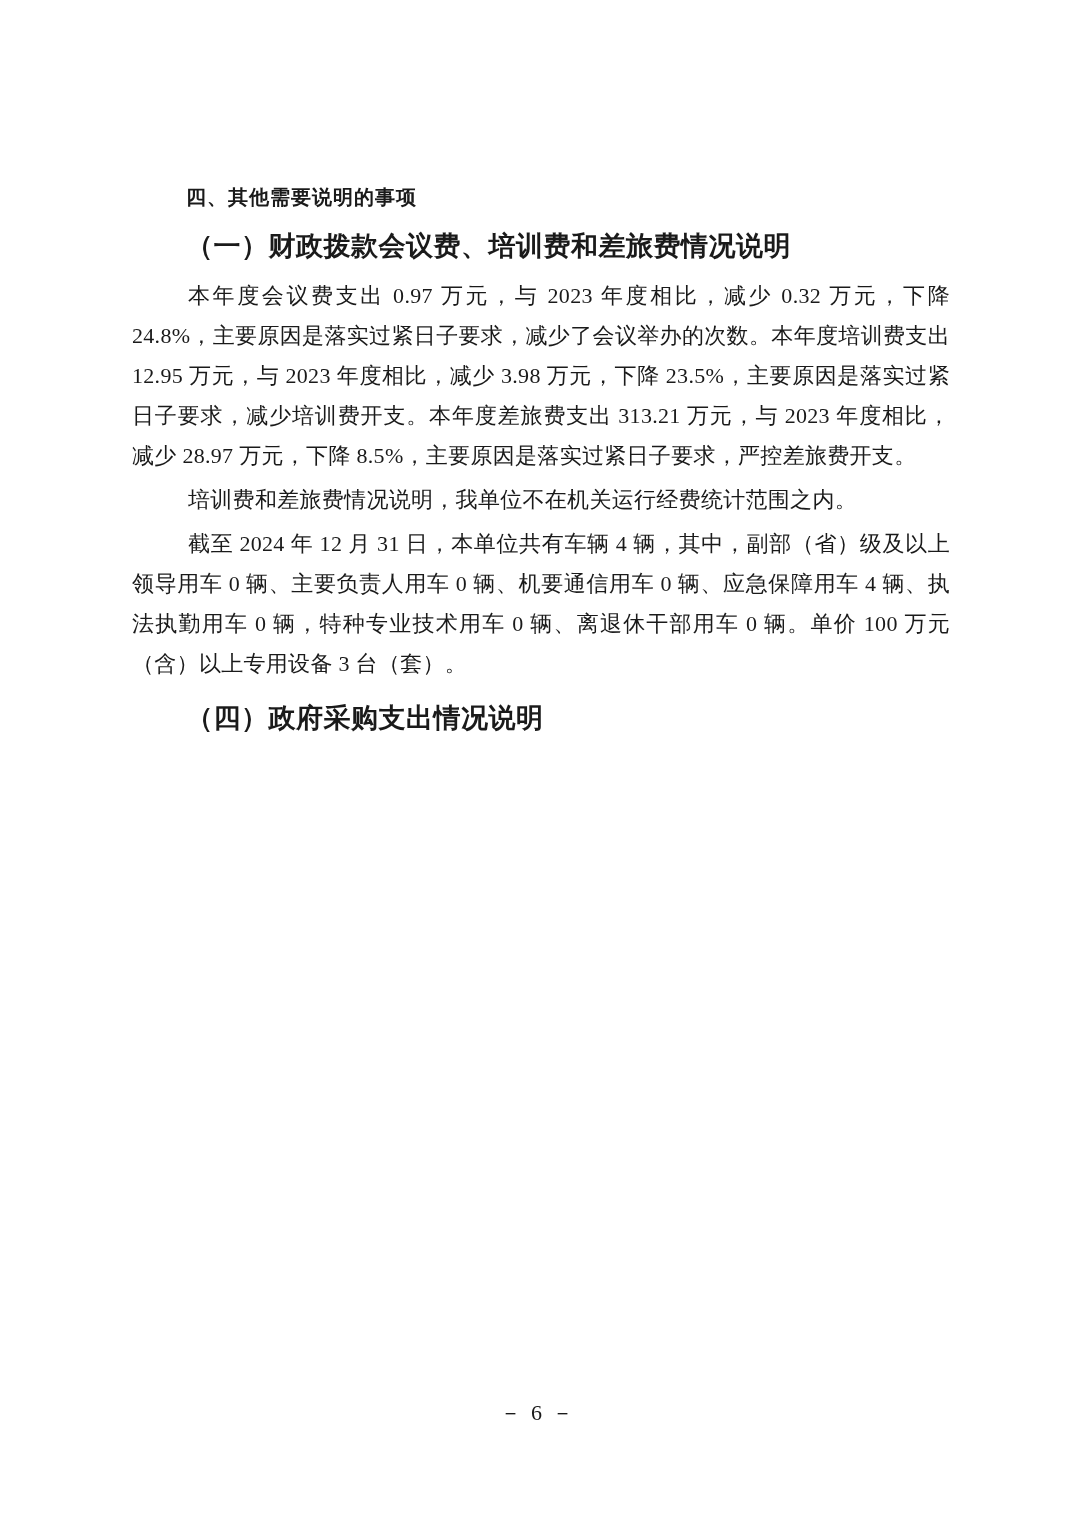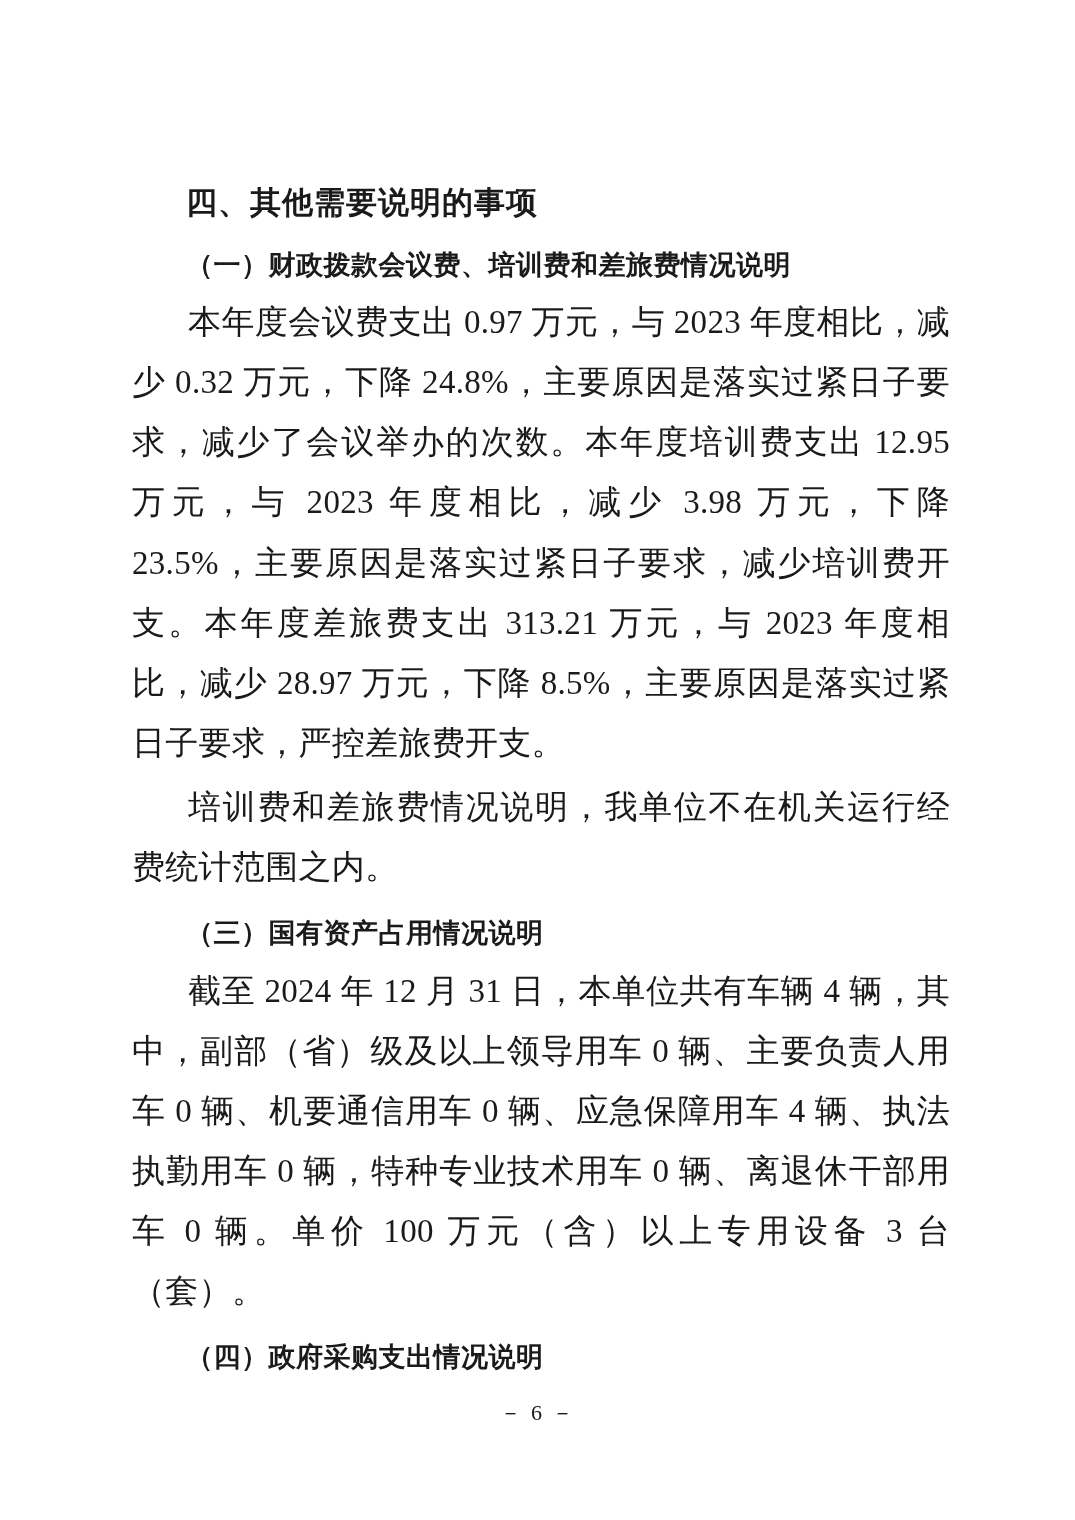--- a/index.html
+++ b/index.html
@@ -18,39 +18,39 @@
     box-sizing: border-box;
     overflow: hidden;
   }
   .content {
     position: absolute;
     left: 132px;
     top: 182px;
     width: 818px;
   }
   .section-heading {
-    font-family: Liberation Mono, monospace;
+    font-family: Liberation Sans, sans-serif;
     font-weight: bold;
-    font-size: 31px;
+    font-size: 20px;
     line-height: 1.5;
     letter-spacing: 1px;
     margin: 0 0 14px 0;
     text-indent: 54px;
   }
   .sub-heading {
-    font-family: Liberation Sans, sans-serif;
+    font-family: Liberation Mono, monospace;
     font-weight: bold;
     font-size: 27px;
     line-height: 1.55;
     letter-spacing: 0.5px;
     margin: 16px 0 6px 0;
     text-indent: 54px;
   }
   .body-para {
-    font-size: 33px;
+    font-size: 22px;
     line-height: 1.82;
     letter-spacing: 0.3px;
     margin: 0 0 4px 0;
     text-indent: 56px;
     text-align: justify;
     text-justify: inter-ideograph;
   }
   .page-number {
     position: absolute;
     left: 0;
@@ -69,21 +69,20 @@
 <div class="page">
   <div class="content">
 
     <h2 class="section-heading">四、其他需要说明的事项</h2>
 
     <h3 class="sub-heading">（一）财政拨款会议费、培训费和差旅费情况说明</h3>
     <p class="body-para">本年度会议费支出 0.97 万元，与 2023 年度相比，减少 0.32 万元，下降 24.8%，主要原因是落实过紧日子要求，减少了会议举办的次数。本年度培训费支出 12.95 万元，与 2023 年度相比，减少 3.98 万元，下降 23.5%，主要原因是落实过紧日子要求，减少培训费开支。本年度差旅费支出 313.21 万元，与 2023 年度相比，减少 28.97 万元，下降 8.5%，主要原因是落实过紧日子要求，严控差旅费开支。</p>
 
     <p class="body-para">培训费和差旅费情况说明，我单位不在机关运行经费统计范围之内。</p>
 
-    <h3 class="sub-heading">（三）国有资产占用情况说明</h3>
     <p class="body-para">截至 2024 年 12 月 31 日，本单位共有车辆 4 辆，其中，副部（省）级及以上领导用车 0 辆、主要负责人用车 0 辆、机要通信用车 0 辆、应急保障用车 4 辆、执法执勤用车 0 辆，特种专业技术用车 0 辆、离退休干部用车 0 辆。单价 100 万元（含）以上专用设备 3 台（套）。</p>
 
     <h3 class="sub-heading">（四）政府采购支出情况说明</h3>
 
   </div>
 
   <div class="page-number">－ 6 －</div>
 </div>
 
 </body></html>

